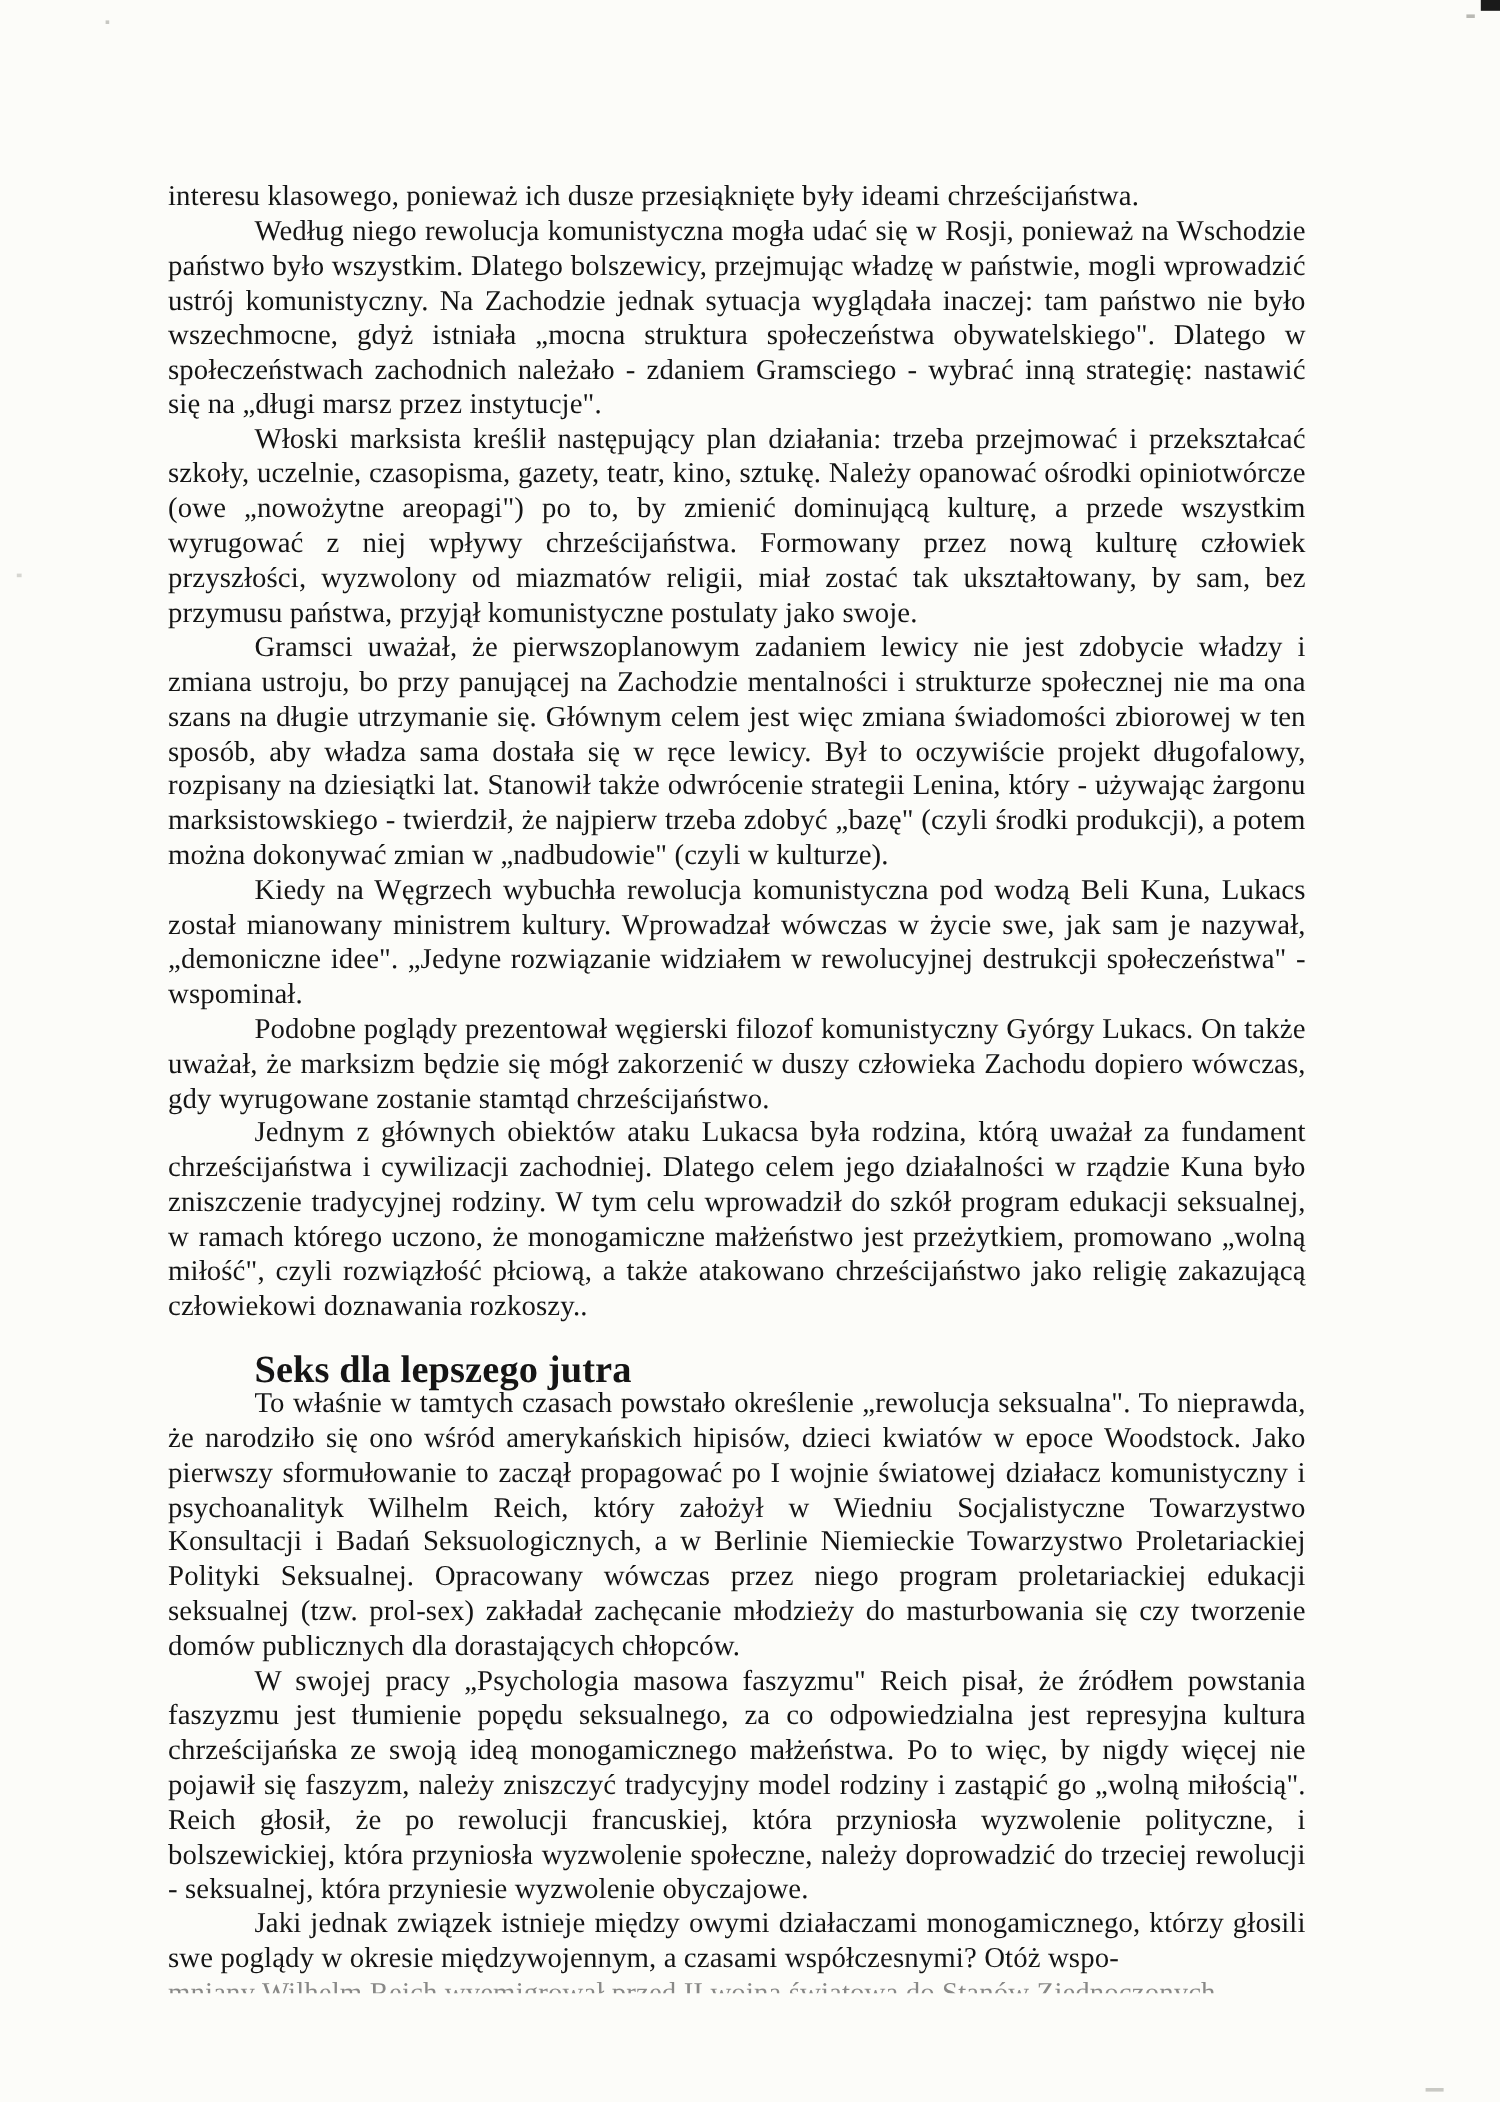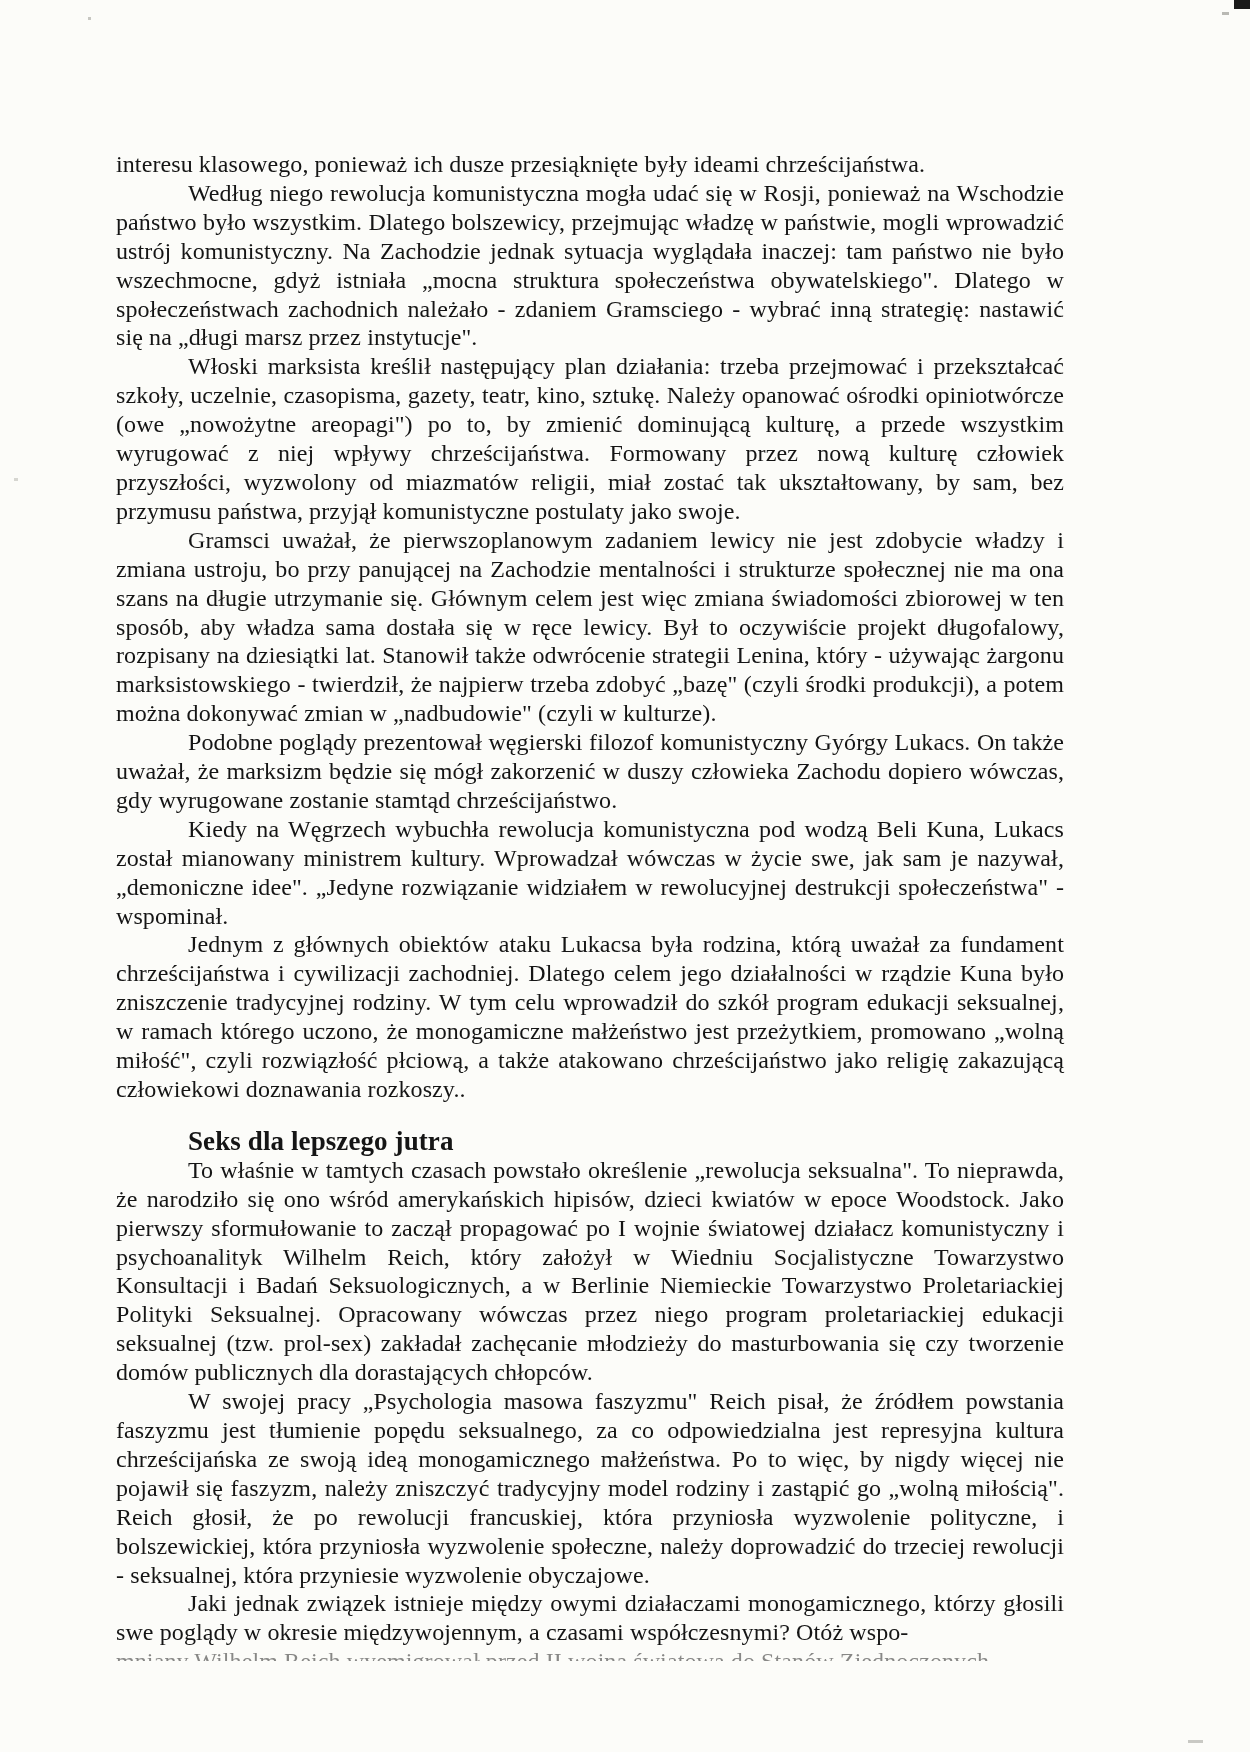--- a/index.html
+++ b/index.html
@@ -10,21 +10,21 @@
   .page {
     position: relative;
     width: 1250px;
     height: 1752px;
     background: #fcfcf9;
     overflow: hidden;
     font-family: "Liberation Serif", "DejaVu Serif", serif;
   }
   .text-block {
     position: absolute;
-    left: 116px;
+    left: 140px;
     top: 150px;
     width: 948px;
     color: #151515;
     font-size: 24px;
     line-height: 28.9px;
     text-align: justify;
     letter-spacing: 0.1px;
   }
   .text-block p {
     margin: 0;
@@ -32,21 +32,21 @@
   }
   .indent {
     text-indent: 72px;
   }
   .no-indent {
     text-indent: 0;
   }
   .section-heading {
     margin: 23px 0 0 0;
     padding: 0;
-    font-size: 27px;
+    font-size: 32px;
     line-height: 28.9px;
     font-weight: bold;
     text-indent: 72px;
     text-align: left;
   }
   .partial-line {
     height: 14px;
     overflow: hidden;
     opacity: 0.55;
     color: #2a2a2a;
@@ -101,22 +101,22 @@
   <div class="artifact speck-top-right"></div>
   <div class="artifact speck-top-left"></div>
   <div class="artifact speck-mid-left"></div>
   <div class="artifact dash-bottom-right"></div>
 
   <div class="text-block">
     <p class="no-indent">interesu klasowego, ponieważ ich dusze przesiąknięte były ideami chrześcijaństwa.</p>
     <p class="indent">Według niego rewolucja komunistyczna mogła udać się w Rosji, ponieważ na Wschodzie państwo było wszystkim. Dlatego bolszewicy, przejmując władzę w państwie, mogli wprowadzić ustrój komunistyczny. Na Zachodzie jednak sytuacja wyglądała inaczej: tam państwo nie było wszechmocne, gdyż istniała „mocna struktura społeczeństwa obywatelskiego". Dlatego w społeczeństwach zachodnich należało - zdaniem Gramsciego - wybrać inną strategię: nastawić się na „długi marsz przez instytucje".</p>
     <p class="indent">Włoski marksista kreślił następujący plan działania: trzeba przejmować i przekształcać szkoły, uczelnie, czasopisma, gazety, teatr, kino, sztukę. Należy opanować ośrodki opiniotwórcze (owe „nowożytne areopagi") po to, by zmienić dominującą kulturę, a przede wszystkim wyrugować z niej wpływy chrześcijaństwa. Formowany przez nową kulturę człowiek przyszłości, wyzwolony od miazmatów religii, miał zostać tak ukształtowany, by sam, bez przymusu państwa, przyjął komunistyczne postulaty jako swoje.</p>
     <p class="indent">Gramsci uważał, że pierwszoplanowym zadaniem lewicy nie jest zdobycie władzy i zmiana ustroju, bo przy panującej na Zachodzie mentalności i strukturze społecznej nie ma ona szans na długie utrzymanie się. Głównym celem jest więc zmiana świadomości zbiorowej w ten sposób, aby władza sama dostała się w ręce lewicy. Był to oczywiście projekt długofalowy, rozpisany na dziesiątki lat. Stanowił także odwrócenie strategii Lenina, który - używając żargonu marksistowskiego - twierdził, że najpierw trzeba zdobyć „bazę" (czyli środki produkcji), a potem można dokonywać zmian w „nadbudowie" (czyli w kulturze).</p>
+    <p class="indent">Kiedy na Węgrzech wybuchła rewolucja komunistyczna pod wodzą Beli Kuna, Lukacs został mianowany ministrem kultury. Wprowadzał wówczas w życie swe, jak sam je nazywał, „demoniczne idee". „Jedyne rozwiązanie widziałem w rewolucyjnej destrukcji społeczeństwa" - wspominał.</p>
     <p class="indent">Podobne poglądy prezentował węgierski filozof komunistyczny Gyórgy Lukacs. On także uważał, że marksizm będzie się mógł zakorzenić w duszy człowieka Zachodu dopiero wówczas, gdy wyrugowane zostanie stamtąd chrześcijaństwo.</p>
-    <p class="indent">Kiedy na Węgrzech wybuchła rewolucja komunistyczna pod wodzą Beli Kuna, Lukacs został mianowany ministrem kultury. Wprowadzał wówczas w życie swe, jak sam je nazywał, „demoniczne idee". „Jedyne rozwiązanie widziałem w rewolucyjnej destrukcji społeczeństwa" - wspominał.</p>
     <p class="indent">Jednym z głównych obiektów ataku Lukacsa była rodzina, którą uważał za fundament chrześcijaństwa i cywilizacji zachodniej. Dlatego celem jego działalności w rządzie Kuna było zniszczenie tradycyjnej rodziny. W tym celu wprowadził do szkół program edukacji seksualnej, w ramach którego uczono, że monogamiczne małżeństwo jest przeżytkiem, promowano „wolną miłość", czyli rozwiązłość płciową, a także atakowano chrześcijaństwo jako religię zakazującą człowiekowi doznawania rozkoszy..</p>
     <h3 class="section-heading">Seks dla lepszego jutra</h3>
     <p class="indent">To właśnie w tamtych czasach powstało określenie „rewolucja seksualna". To nieprawda, że narodziło się ono wśród amerykańskich hipisów, dzieci kwiatów w epoce Woodstock. Jako pierwszy sformułowanie to zaczął propagować po I wojnie światowej działacz komunistyczny i psychoanalityk Wilhelm Reich, który założył w Wiedniu Socjalistyczne Towarzystwo Konsultacji i Badań Seksuologicznych, a w Berlinie Niemieckie Towarzystwo Proletariackiej Polityki Seksualnej. Opracowany wówczas przez niego program proletariackiej edukacji seksualnej (tzw. prol-sex) zakładał zachęcanie młodzieży do masturbowania się czy tworzenie domów publicznych dla dorastających chłopców.</p>
     <p class="indent">W swojej pracy „Psychologia masowa faszyzmu" Reich pisał, że źródłem powstania faszyzmu jest tłumienie popędu seksualnego, za co odpowiedzialna jest represyjna kultura chrześcijańska ze swoją ideą monogamicznego małżeństwa. Po to więc, by nigdy więcej nie pojawił się faszyzm, należy zniszczyć tradycyjny model rodziny i zastąpić go „wolną miłością". Reich głosił, że po rewolucji francuskiej, która przyniosła wyzwolenie polityczne, i bolszewickiej, która przyniosła wyzwolenie społeczne, należy doprowadzić do trzeciej rewolucji - seksualnej, która przyniesie wyzwolenie obyczajowe.</p>
     <p class="indent">Jaki jednak związek istnieje między owymi działaczami monogamicznego, którzy głosili swe poglądy w okresie międzywojennym, a czasami współczesnymi? Otóż wspo-</p>
     <div class="partial-line">
       <span>mniany Wilhelm Reich wyemigrował przed II wojną światową do Stanów Zjednoczonych</span>
     </div>
   </div>
 

